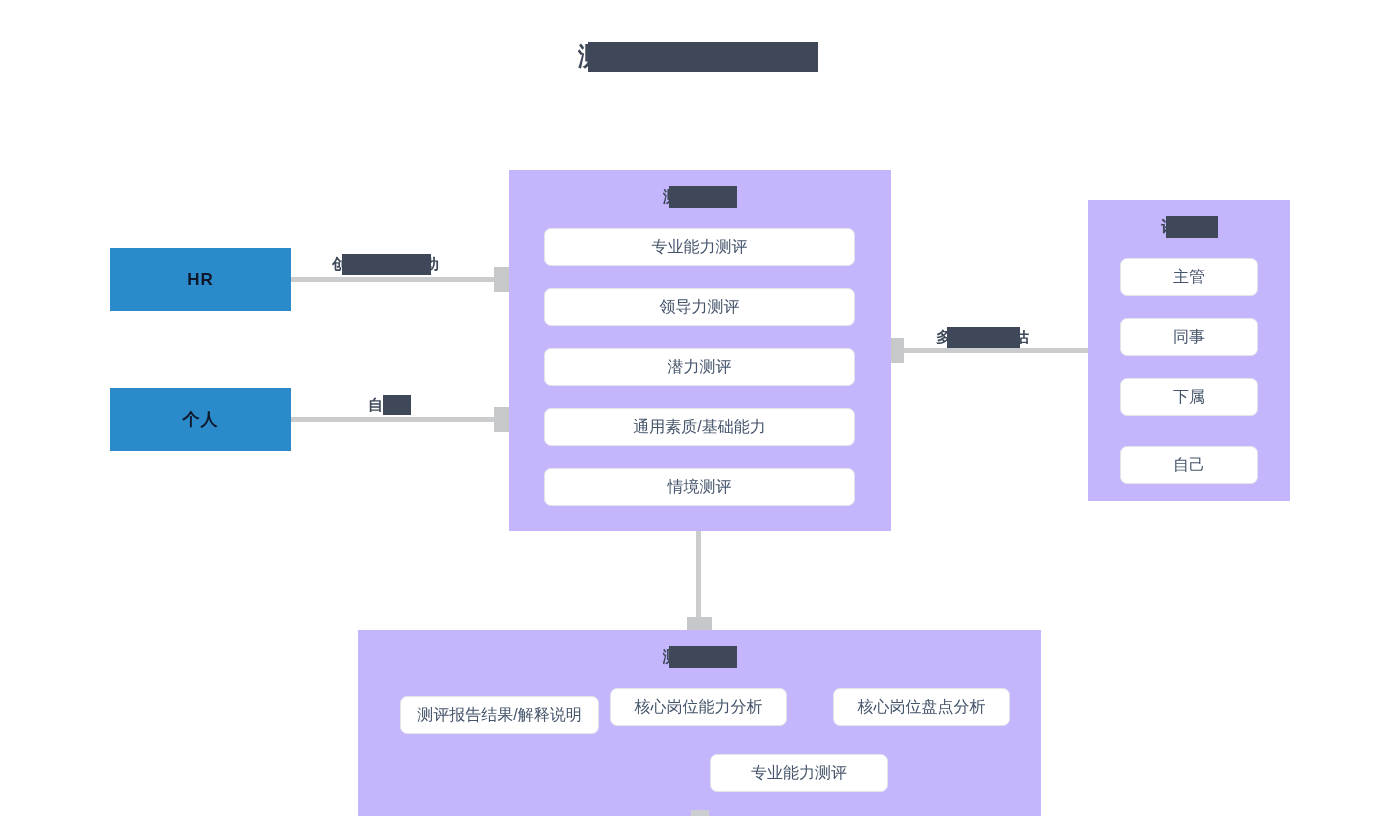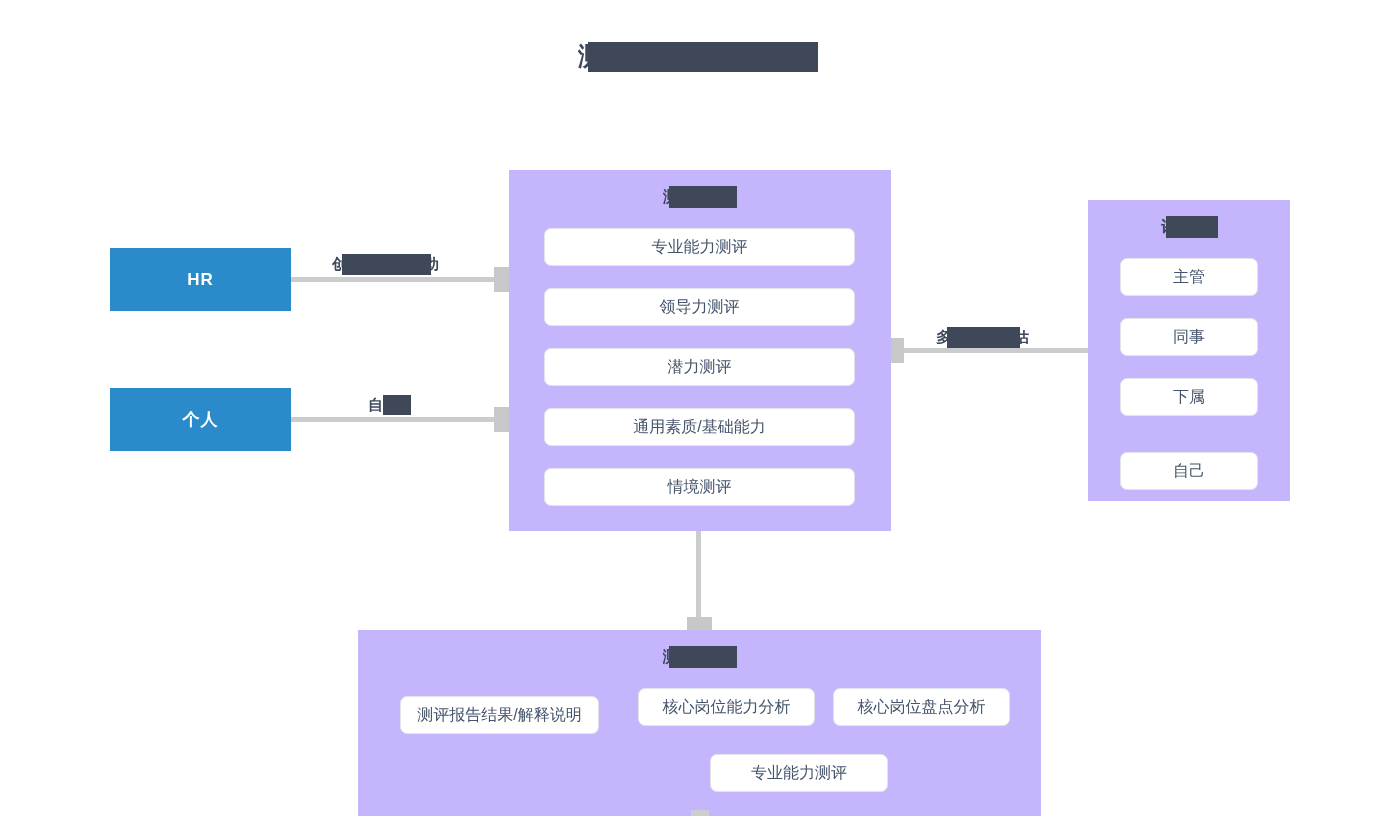--- a/index.html
+++ b/index.html
@@ -21,21 +21,21 @@
   .wbox{
     position:absolute;background:#ffffff;
     border:1px solid #e2e4e7;border-radius:7px;
     display:flex;align-items:center;justify-content:center;
     color:#44546a;font-size:16px;line-height:1;box-sizing:border-box;
     white-space:nowrap;
   }
 
   
   .node{
-    position:absolute;background:#2b8ac9;color:#ffffff;
+    position:absolute;background:#2b8ac9;color:#0f172a;
     font-weight:bold;font-size:17px;
     display:flex;align-items:center;justify-content:center;
     letter-spacing:1px;
   }
 
   
   .line{position:absolute;background:#cbcccd;}
   .cap{position:absolute;background:#c6c8ca;}
 
   
@@ -124,37 +124,37 @@
   </div>
   <div class="wbox" style="left:32px;top:58px;width:138px;height:38px;">
       <span>主管</span>
     </div>
   <div class="wbox" style="left:32px;top:118px;width:138px;height:38px;">
       <span>同事</span>
     </div>
   <div class="wbox" style="left:32px;top:178px;width:138px;height:38px;">
       <span>下属</span>
     </div>
-  <div class="wbox" style="left:32px;top:252px;width:138px;height:38px;text-align:center;">
+  <div class="wbox" style="left:32px;top:246px;width:138px;height:38px;text-align:center;">
       <span>自己</span>
     </div>
 </div>
 
 <div class="line" style="left:696px;top:531px;width:5px;height:86px;"></div>
 <div class="cap" style="left:687px;top:617px;width:25px;height:13px;"></div>
 
 <div class="panel" style="left:358px;top:630px;width:683px;height:186px;">
   <div class="panel-title">
     <span class="partial" style="width:6px;height:22px;"><span>测</span></span>
     <span class="redact-block" style="width:68px;height:22px;"></span>
   </div>
   <div class="wbox" style="left:42px;top:66px;width:199px;height:38px;">
       <span>测评报告结果/解释说明</span>
     </div>
-  <div class="wbox" style="left:280px;top:58px;width:177px;height:38px;">
+  <div class="wbox" style="left:252px;top:58px;width:177px;height:38px;">
       <span>核心岗位能力分析</span>
     </div>
   <div class="wbox" style="left:475px;top:58px;width:177px;height:38px;">
       <span>核心岗位盘点分析</span>
     </div>
   <div class="wbox" style="left:352px;top:124px;width:178px;height:38px;">
       <span>专业能力测评</span>
     </div>
 </div>
 

